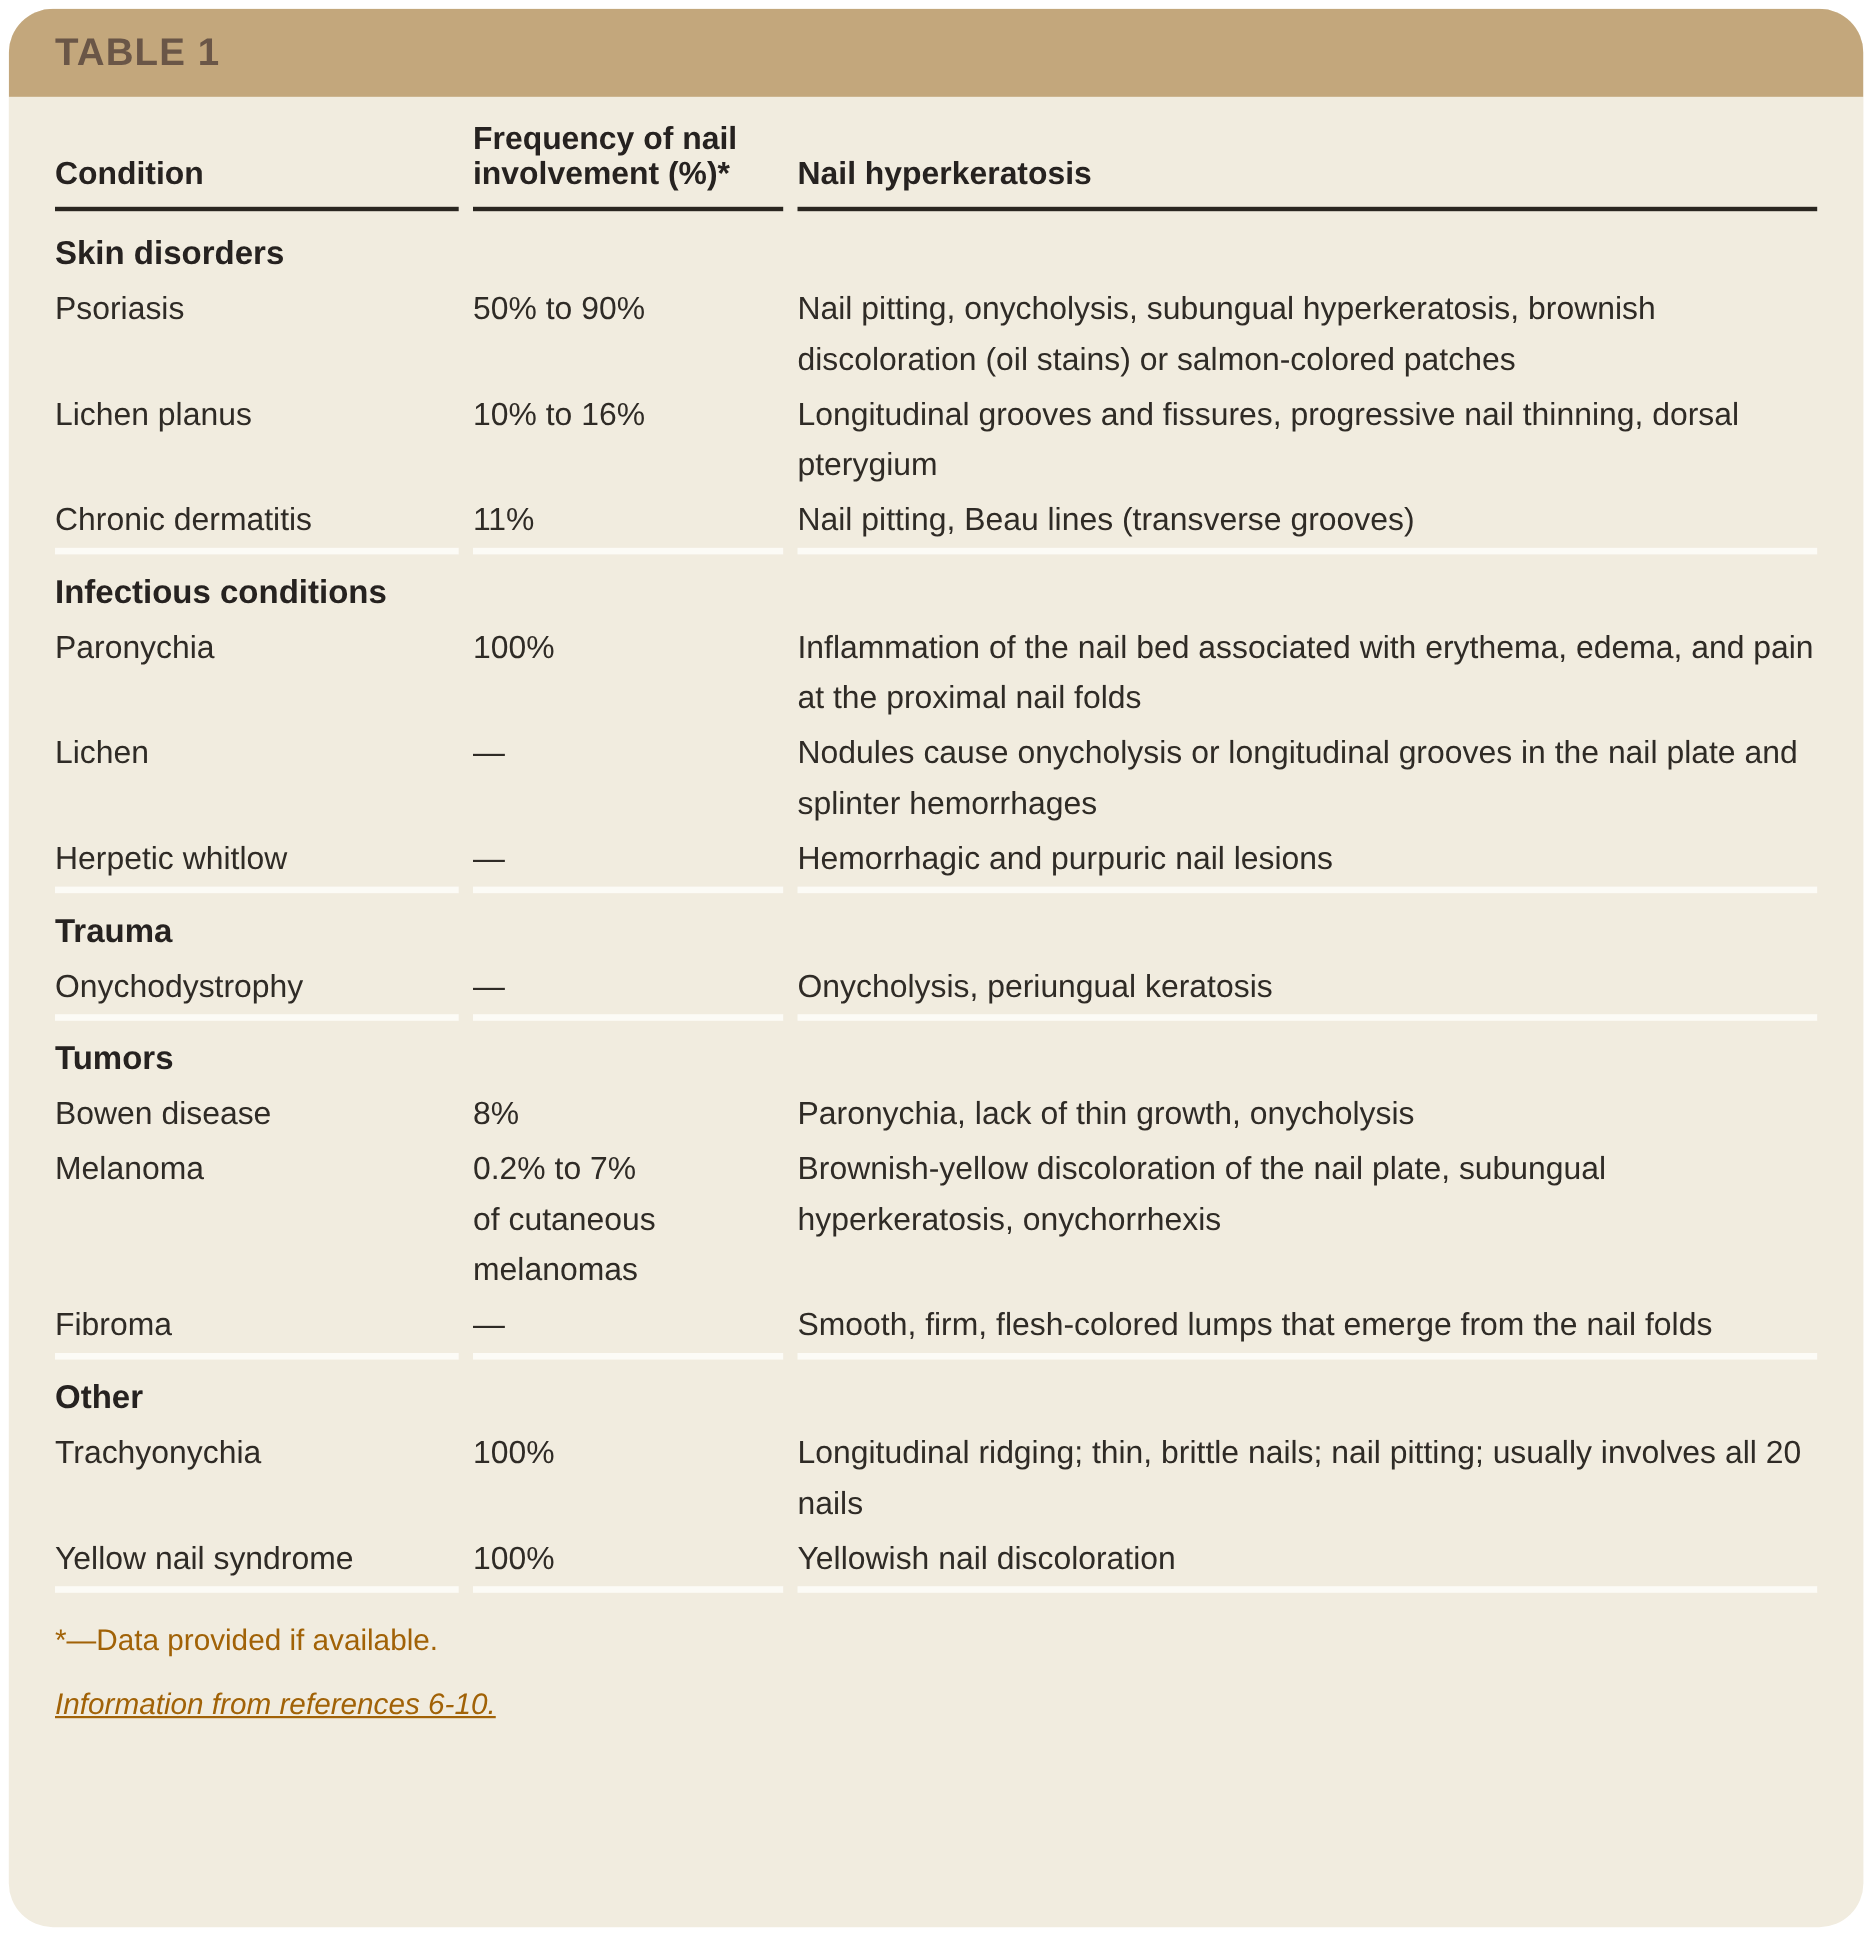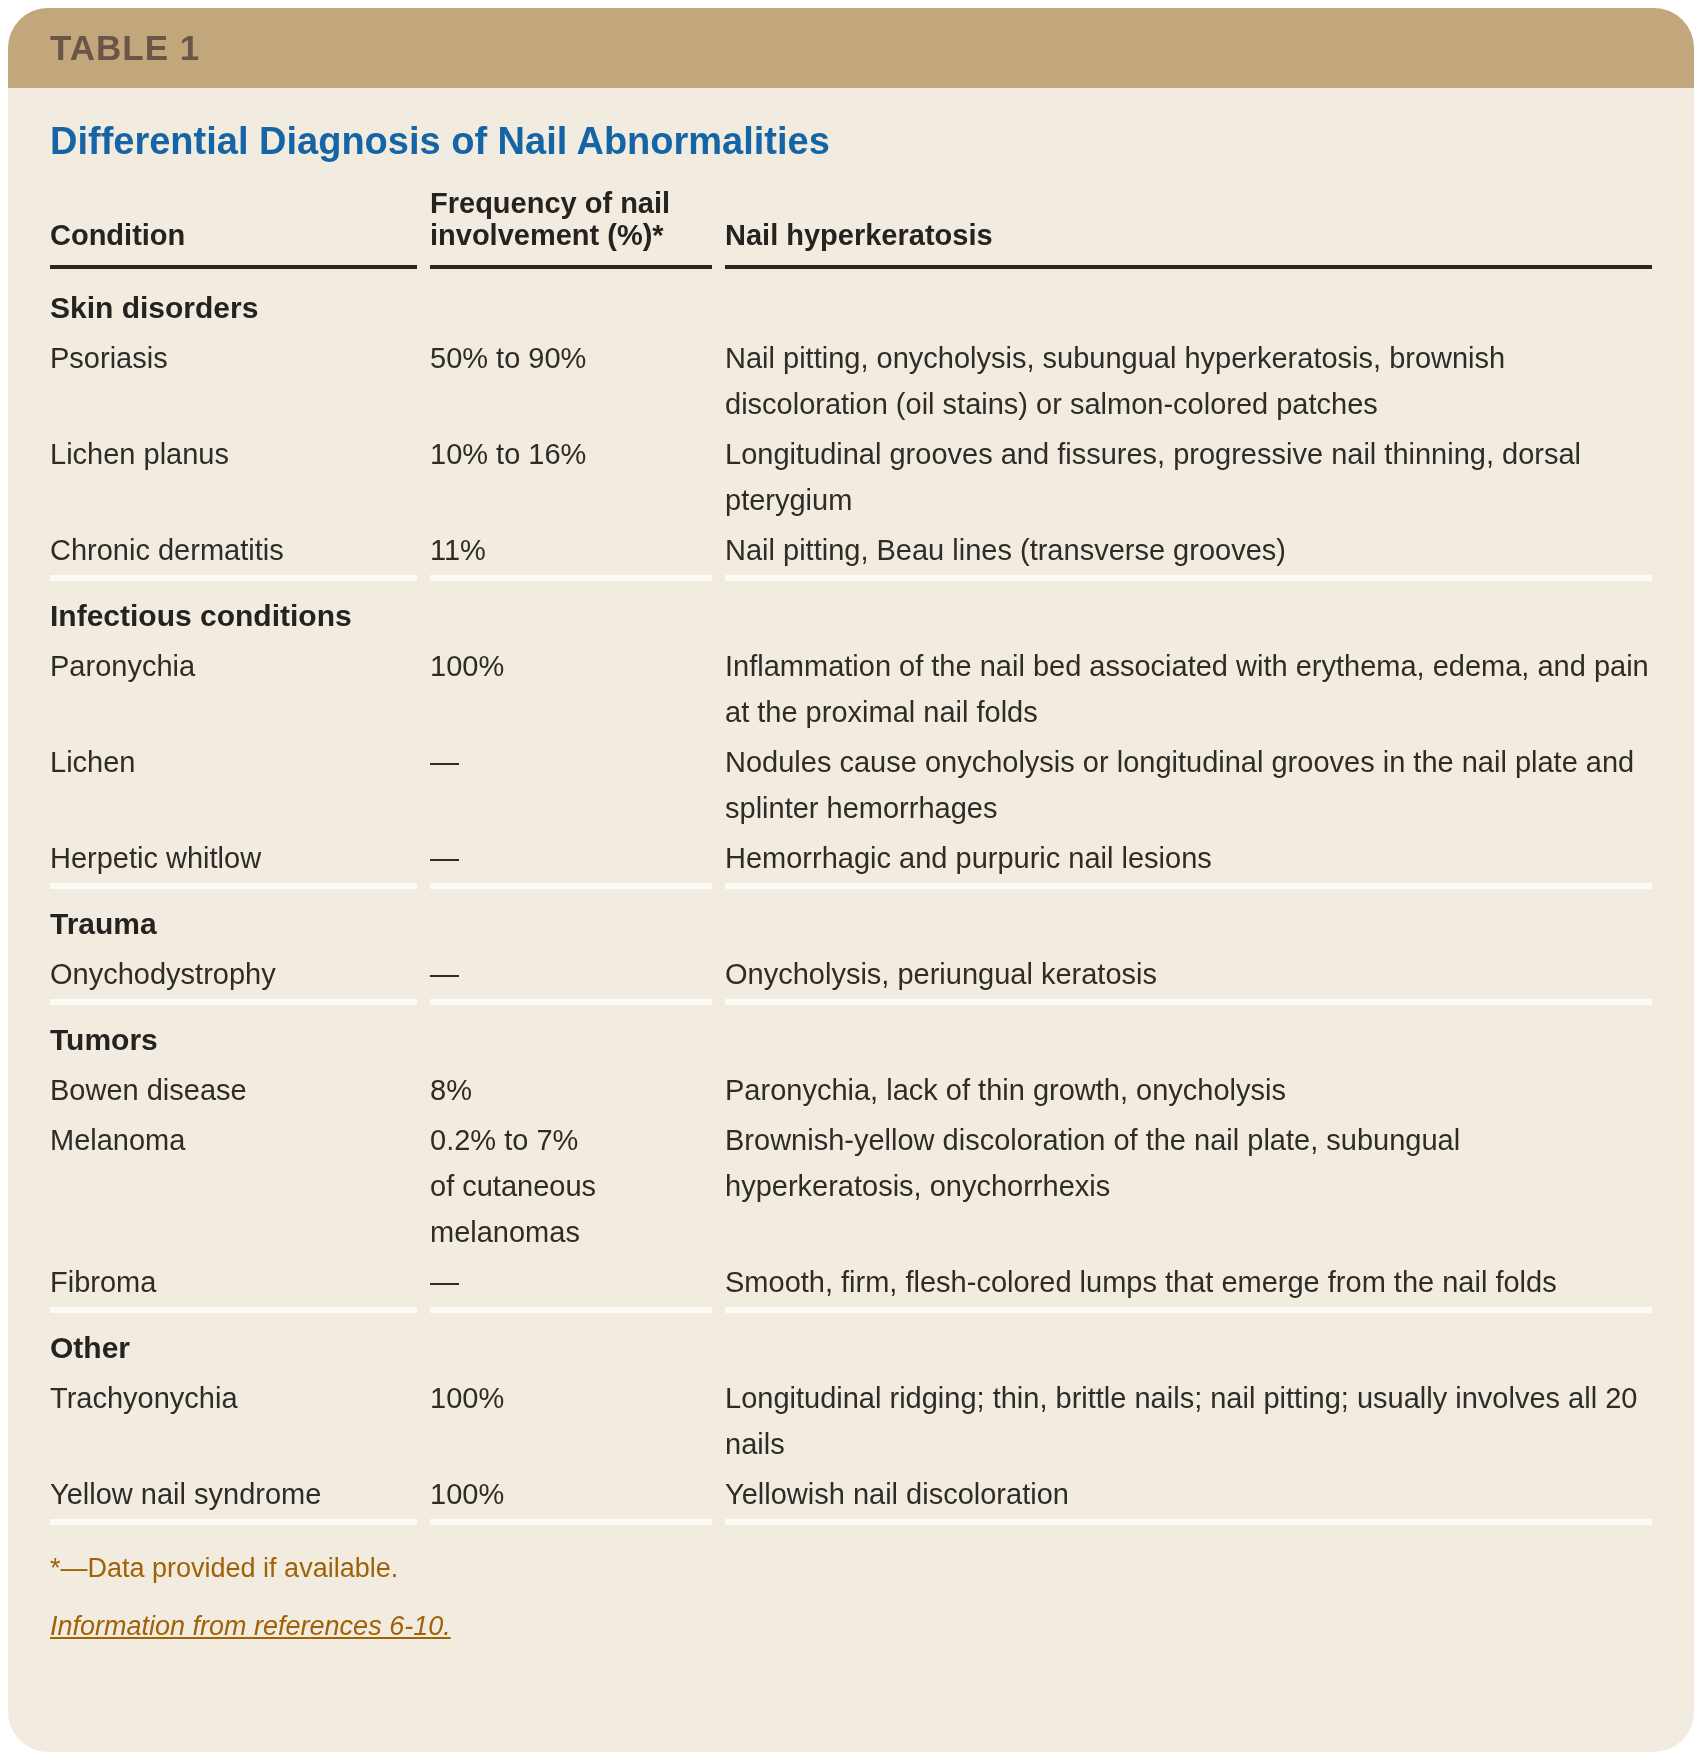--- a/index.html
+++ b/index.html
@@ -91,21 +91,20 @@
   .footnote.source { font-style: italic; text-decoration: underline; }
 </style>
 </head>
 <body>
 
 <div class="card">
   <div class="card-header">
     <div class="table-tag">TABLE 1</div>
   </div>
   <div class="card-body">
-    <h1 class="title">Differential Diagnosis of Nail Abnormalities</h1>
 
     <table class="diag">
       <colgroup>
           <col class="c1">
           <col class="c2">
           <col class="c3">
         </colgroup>
       <thead>
         <tr>
           <th>Condition</th>

